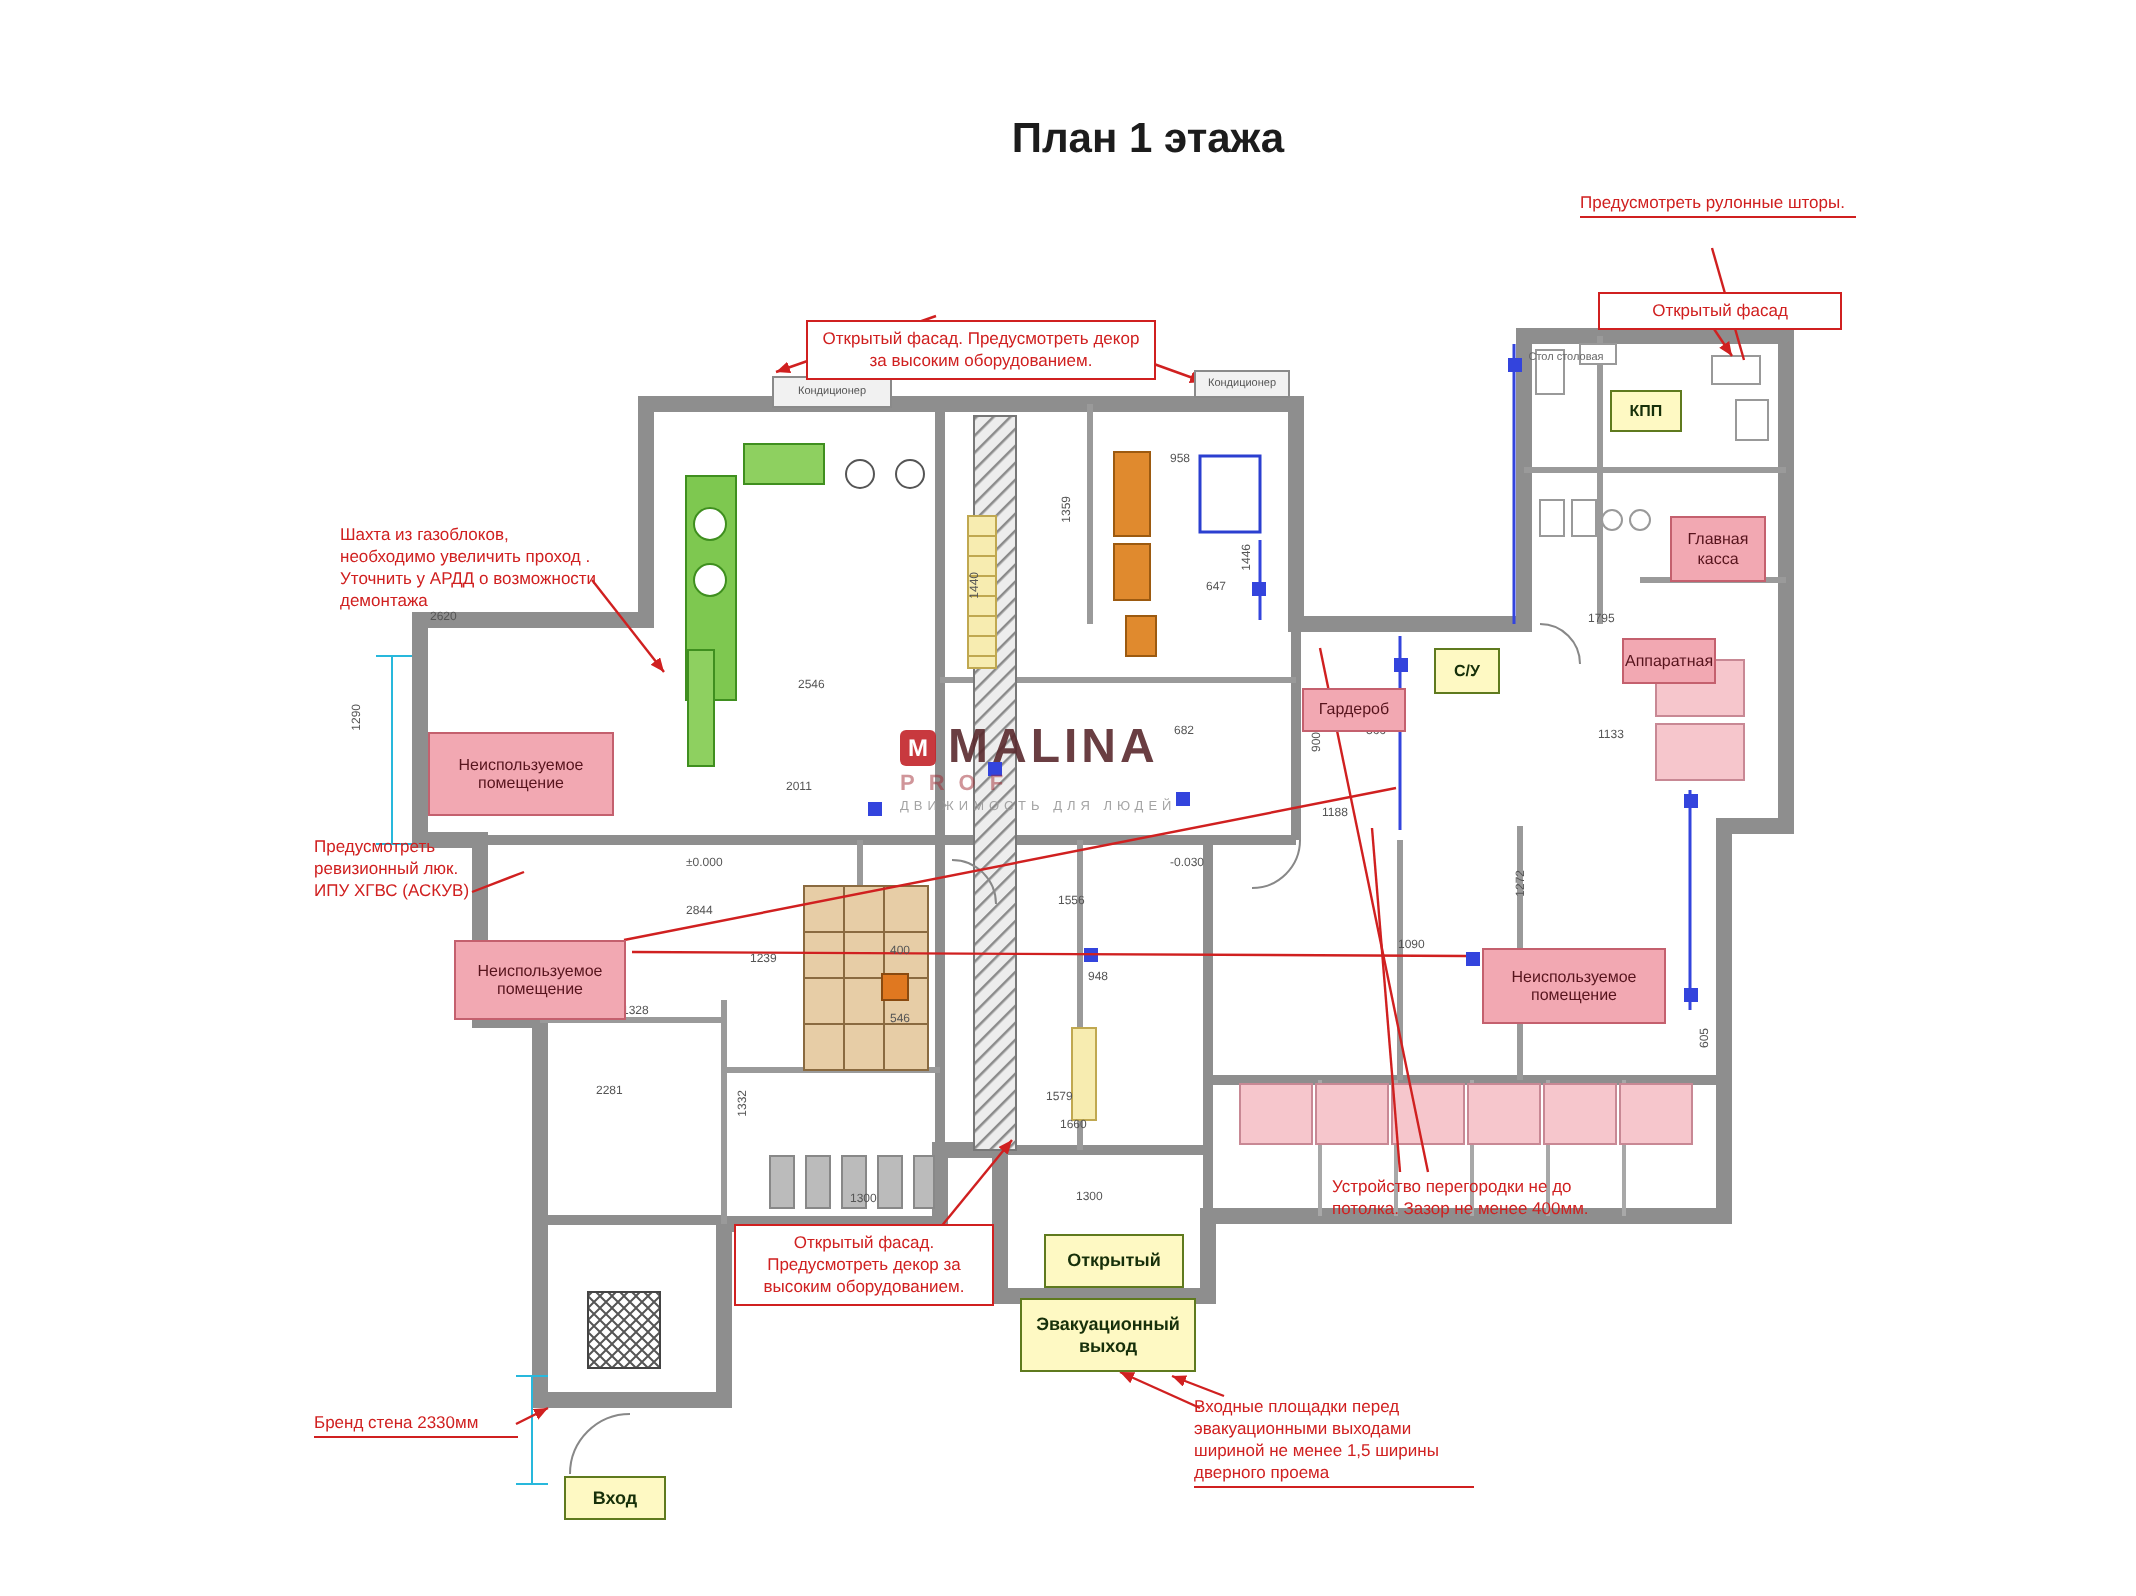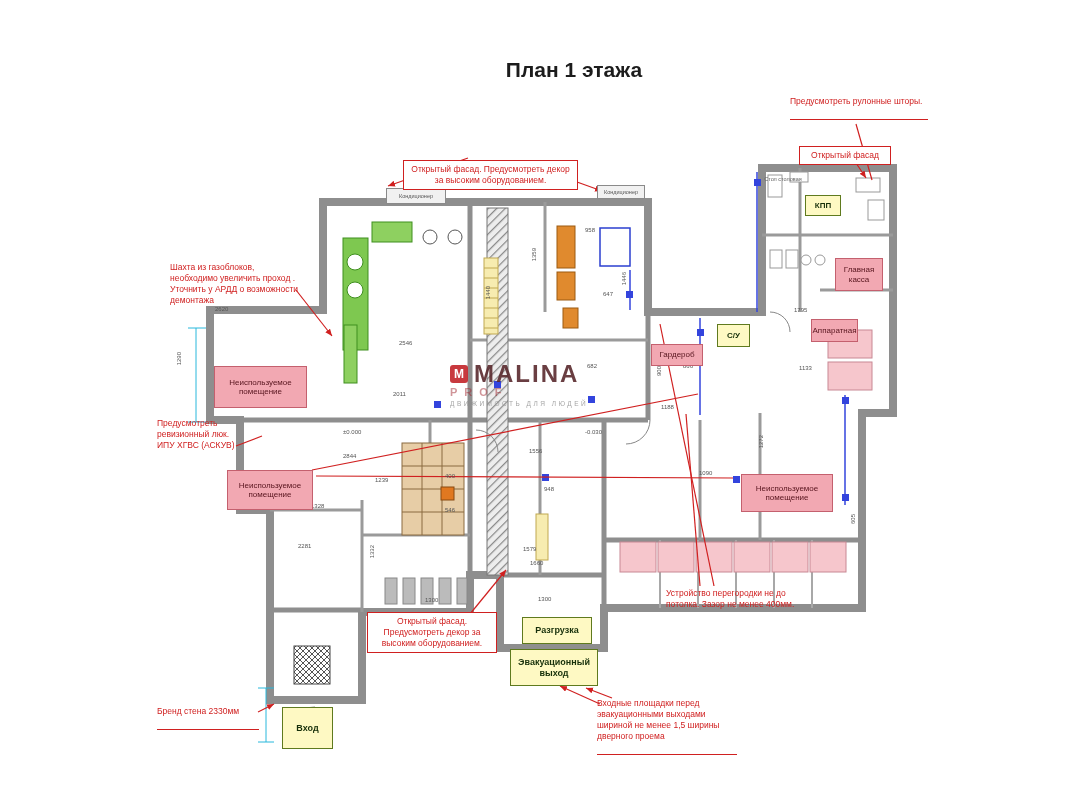--- a/index.html
+++ b/index.html
@@ -28,21 +28,21 @@
   .room { position:absolute; display:flex; align-items:center; justify-content:center;
           text-align:center; line-height:1.15; z-index:4; padding:2px; font-size:8px; }
   .room.pink  { background:#f2a8b2; border:1px solid #c4606e; color:#57141d;margin-top:19px; }
   .room.green { background:#fef9c3; border:1px solid #5f7a1e; color:#17300a; font-weight:600; }
   .room.big { font-size:9px; }
 
   .ann { position:absolute; color:#d02020; font-size:8.5px; line-height:1.3;
          text-align:center; z-index:5; }
   .ann.left { text-align:left; }
   .annbox { border:1px solid #d02020; background:#fff; padding:3px 5px; }
-  .u { border-bottom:1px solid #d02020; padding-bottom:12px; }
+  .u { border-bottom:1px solid #d02020; padding-bottom:1px; }
 </style>
 </head>
 <body>
 
 <div class="canvas">
 
   <div class="title">План 1 этажа</div>
 
   <svg class="plan" width="1068" height="798" viewBox="0 0 1068 798">
     <defs>
@@ -248,27 +248,27 @@
   <div class="tinylabel" style="left:764px;top:176px;width:38px">Стол столовая</div>
 
   <div class="room pink" style="left:214px;top:347px;width:93px;height:42px">Неиспользуемое помещение</div>
   <div class="room pink" style="left:227px;top:451px;width:86px;height:40px">Неиспользуемое помещение</div>
   <div class="room pink" style="left:741px;top:455px;width:92px;height:38px">Неиспользуемое помещение</div>
   <div class="room pink" style="left:651px;top:325px;width:52px;height:22px">Гардероб</div>
   <div class="room green" style="left:717px;top:324px;width:33px;height:23px">С/У</div>
   <div class="room green" style="left:805px;top:195px;width:36px;height:21px">КПП</div>
   <div class="room pink" style="left:835px;top:239px;width:48px;height:33px">Главная касса</div>
   <div class="room pink" style="left:811px;top:300px;width:47px;height:23px">Аппаратная</div>
-  <div class="room green big" style="left:522px;top:617px;width:70px;height:27px">Разгрузка</div>
+  <div class="room green big" style="left:522px;top:617px;width:70px;height:27px">Открытый</div>
   <div class="room green big" style="left:510px;top:649px;width:88px;height:37px">Эвакуационный выход</div>
-  <div class="room green big" style="left:282px;top:707px;width:51px;height:42px">Вход</div>
+  <div class="room green big" style="left:282px;top:738px;width:51px;height:22px">Вход</div>
 
   <div class="ann annbox" style="left:403px;top:160px;width:175px">Открытый фасад. Предусмотреть декор за высоким оборудованием.</div>
   <div class="ann left u" style="left:790px;top:96px;width:138px">Предусмотреть рулонные шторы.</div>
-  <div class="ann annbox" style="left:799px;top:146px;width:92px">Открытый фасад</div>
+  <div class="ann annbox" style="left:799px;top:146px;width:122px">Открытый фасад</div>
   <div class="ann left" style="left:170px;top:262px;width:130px">Шахта из газоблоков, необходимо увеличить проход . Уточнить у АРДД о возможности демонтажа</div>
   <div class="ann left" style="left:157px;top:418px;width:80px">Предусмотреть ревизионный люк. ИПУ ХГВС (АСКУВ)</div>
   <div class="ann annbox" style="left:367px;top:612px;width:130px">Открытый фасад. Предусмотреть декор за высоким оборудованием.</div>
   <div class="ann left" style="left:666px;top:588px;width:140px">Устройство перегородки не до потолка. Зазор не менее 400мм.</div>
   <div class="ann left u" style="left:597px;top:698px;width:140px">Входные площадки перед эвакуационными выходами шириной не менее 1,5 ширины дверного проема</div>
   <div class="ann left u" style="left:157px;top:706px;width:102px">Бренд стена 2330мм</div>
 
 </div>
 
 </body></html>

